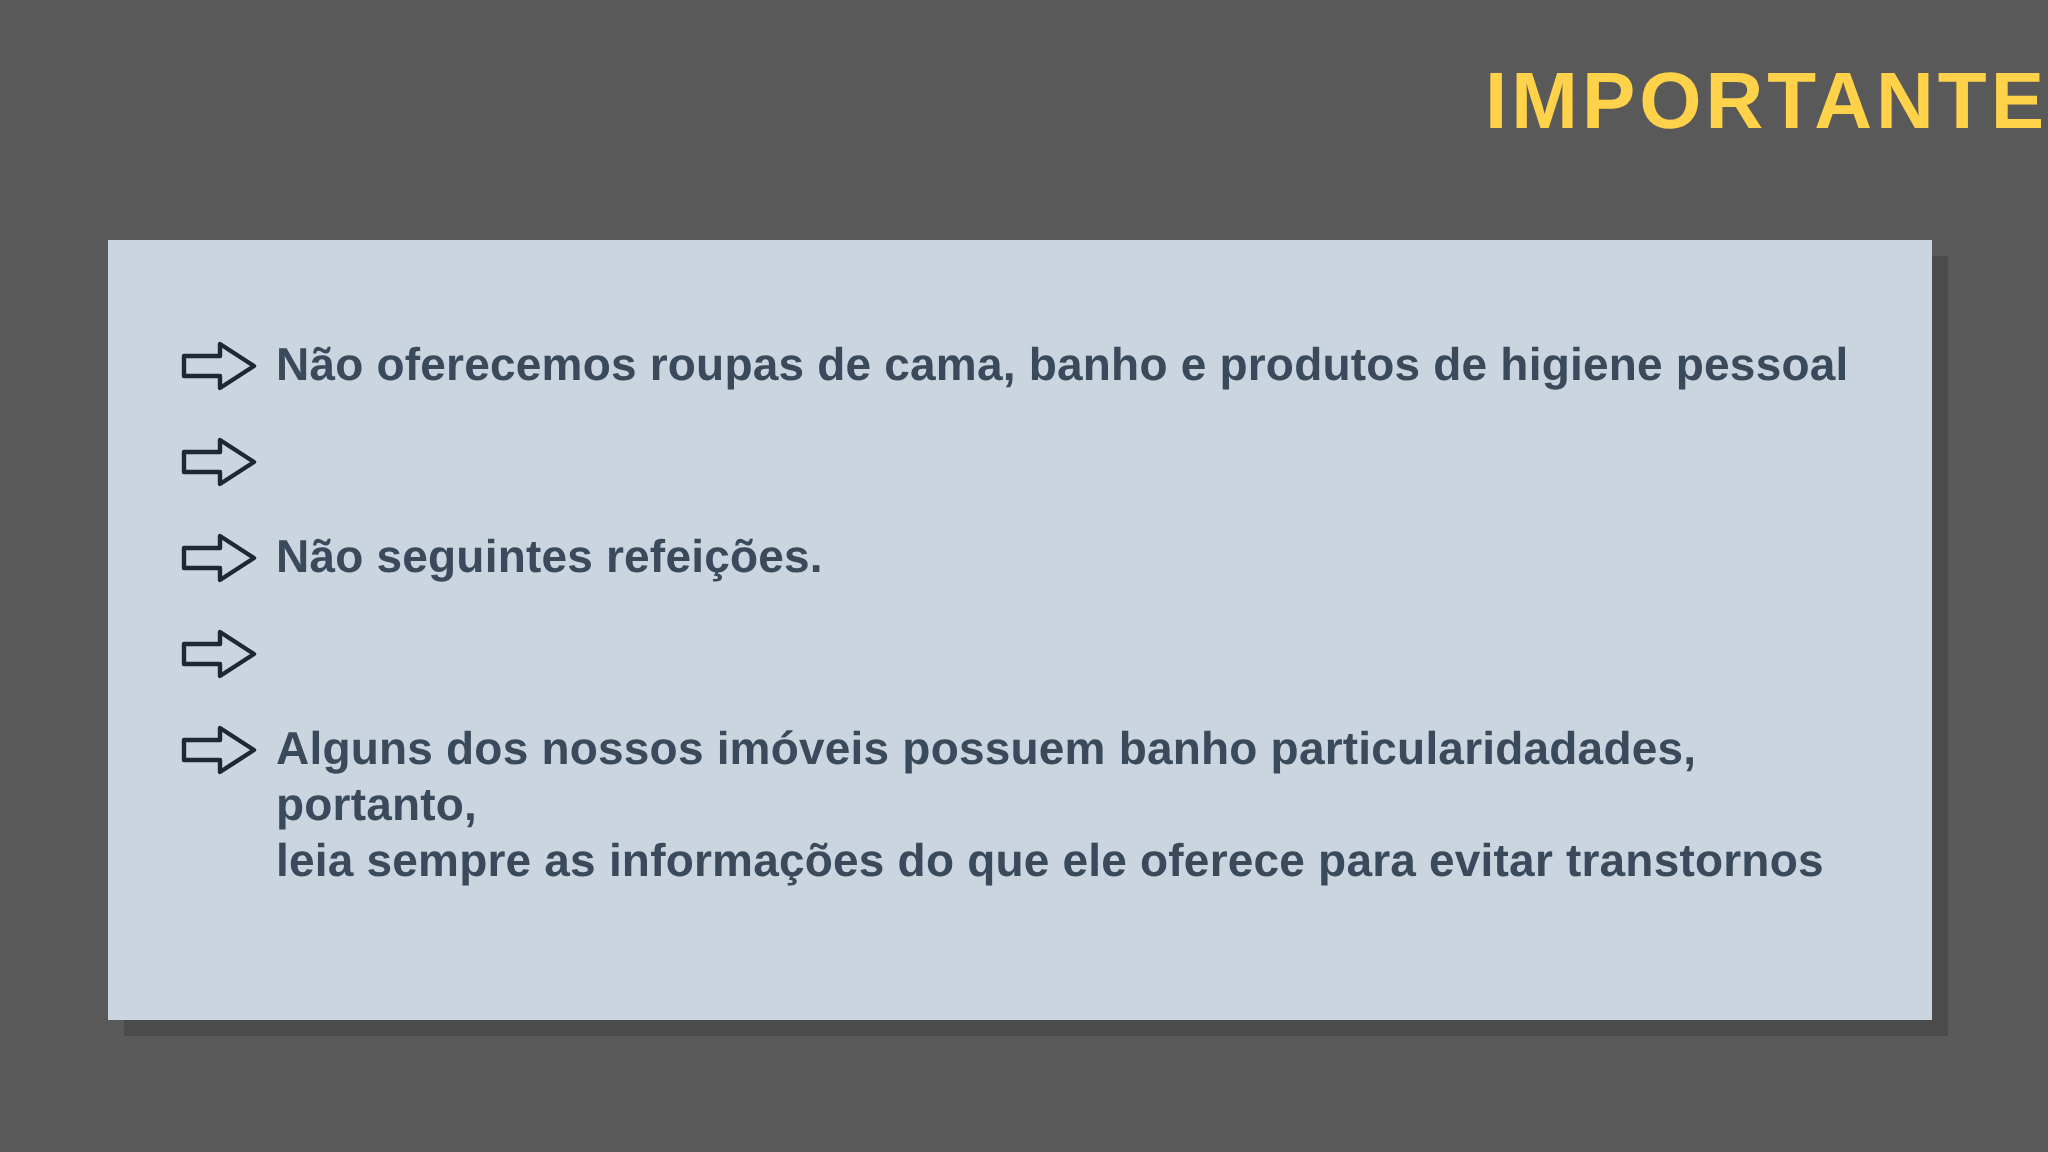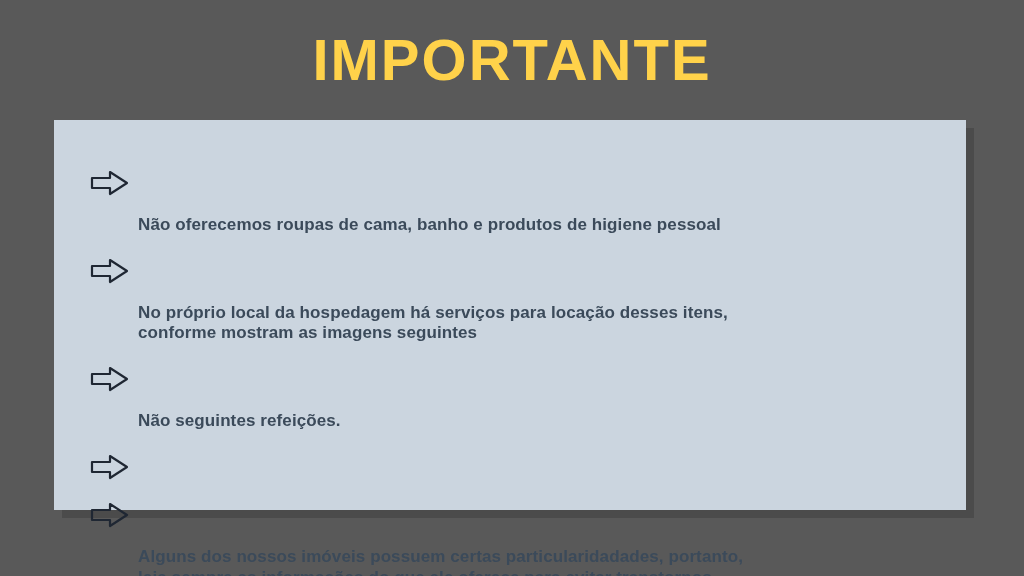--- a/index.html
+++ b/index.html
@@ -17,22 +17,22 @@
     position: relative;
     width: 1024px;
     height: 576px;
     background: #595959;
   }
   .slide-title {
     position: absolute;
     top: 30px;
     left: 0;
     width: 1024px;
-    text-align: center;
-    font-size: 58px;
+    text-align: right;
+    font-size: 40px;
     font-weight: bold;
     letter-spacing: 2px;
     color: #FFD24A;
     line-height: 1.05;
   }
   .panel-shadow {
     position: absolute;
     left: 62px;
     top: 128px;
     width: 912px;
@@ -63,27 +63,26 @@
   .arrow-icon {
     flex: 0 0 auto;
     width: 40px;
     height: 26px;
     margin-top: 2px;
   }
   .arrow-icon svg {
     display: block;
   }
   .bullet-text {
-    font-size: 17px;
+    font-size: 23px;
     font-weight: bold;
     color: #3B4A5A;
     line-height: 1.22;
     letter-spacing: 0.1px;
     white-space: pre-line;
-    margin-top: 47px;
   }
 </style>
 </head>
 <body>
 
 <div class="slide">
 
   <div class="slide-title">IMPORTANTE</div>
 
   <div class="panel-shadow"></div>
@@ -99,22 +98,20 @@
         </span>
         <span class="bullet-text">Não oferecemos roupas de cama, banho e produtos de higiene pessoal</span>
       </div>
 
       <div class="bullet">
         <span class="arrow-icon">
           <svg width="40" height="26" viewBox="0 0 40 26">
             <path d="M2 8 H20 V2 L37 13 L20 24 V18 H2 Z" fill="none" stroke="#1F2733" stroke-width="2.2" stroke-linejoin="round"></path>
           </svg>
         </span>
-        <span class="bullet-text">No próprio local da hospedagem há serviços para locação desses itens,
-conforme mostram as imagens seguintes</span>
       </div>
 
       <div class="bullet">
         <span class="arrow-icon">
           <svg width="40" height="26" viewBox="0 0 40 26">
             <path d="M2 8 H20 V2 L37 13 L20 24 V18 H2 Z" fill="none" stroke="#1F2733" stroke-width="2.2" stroke-linejoin="round"></path>
           </svg>
         </span>
         <span class="bullet-text">Não seguintes refeições.</span>
       </div>
@@ -126,19 +123,19 @@
           </svg>
         </span>
       </div>
 
       <div class="bullet">
         <span class="arrow-icon">
           <svg width="40" height="26" viewBox="0 0 40 26">
             <path d="M2 8 H20 V2 L37 13 L20 24 V18 H2 Z" fill="none" stroke="#1F2733" stroke-width="2.2" stroke-linejoin="round"></path>
           </svg>
         </span>
-        <span class="bullet-text">Alguns dos nossos imóveis possuem certas particularidadades, portanto,
+        <span class="bullet-text">Alguns dos nossos imóveis possuem banho particularidadades, portanto,
 leia sempre as informações do que ele oferece para evitar transtornos</span>
       </div>
 
     </div>
   </div>
 </div>
 
 </body></html>

